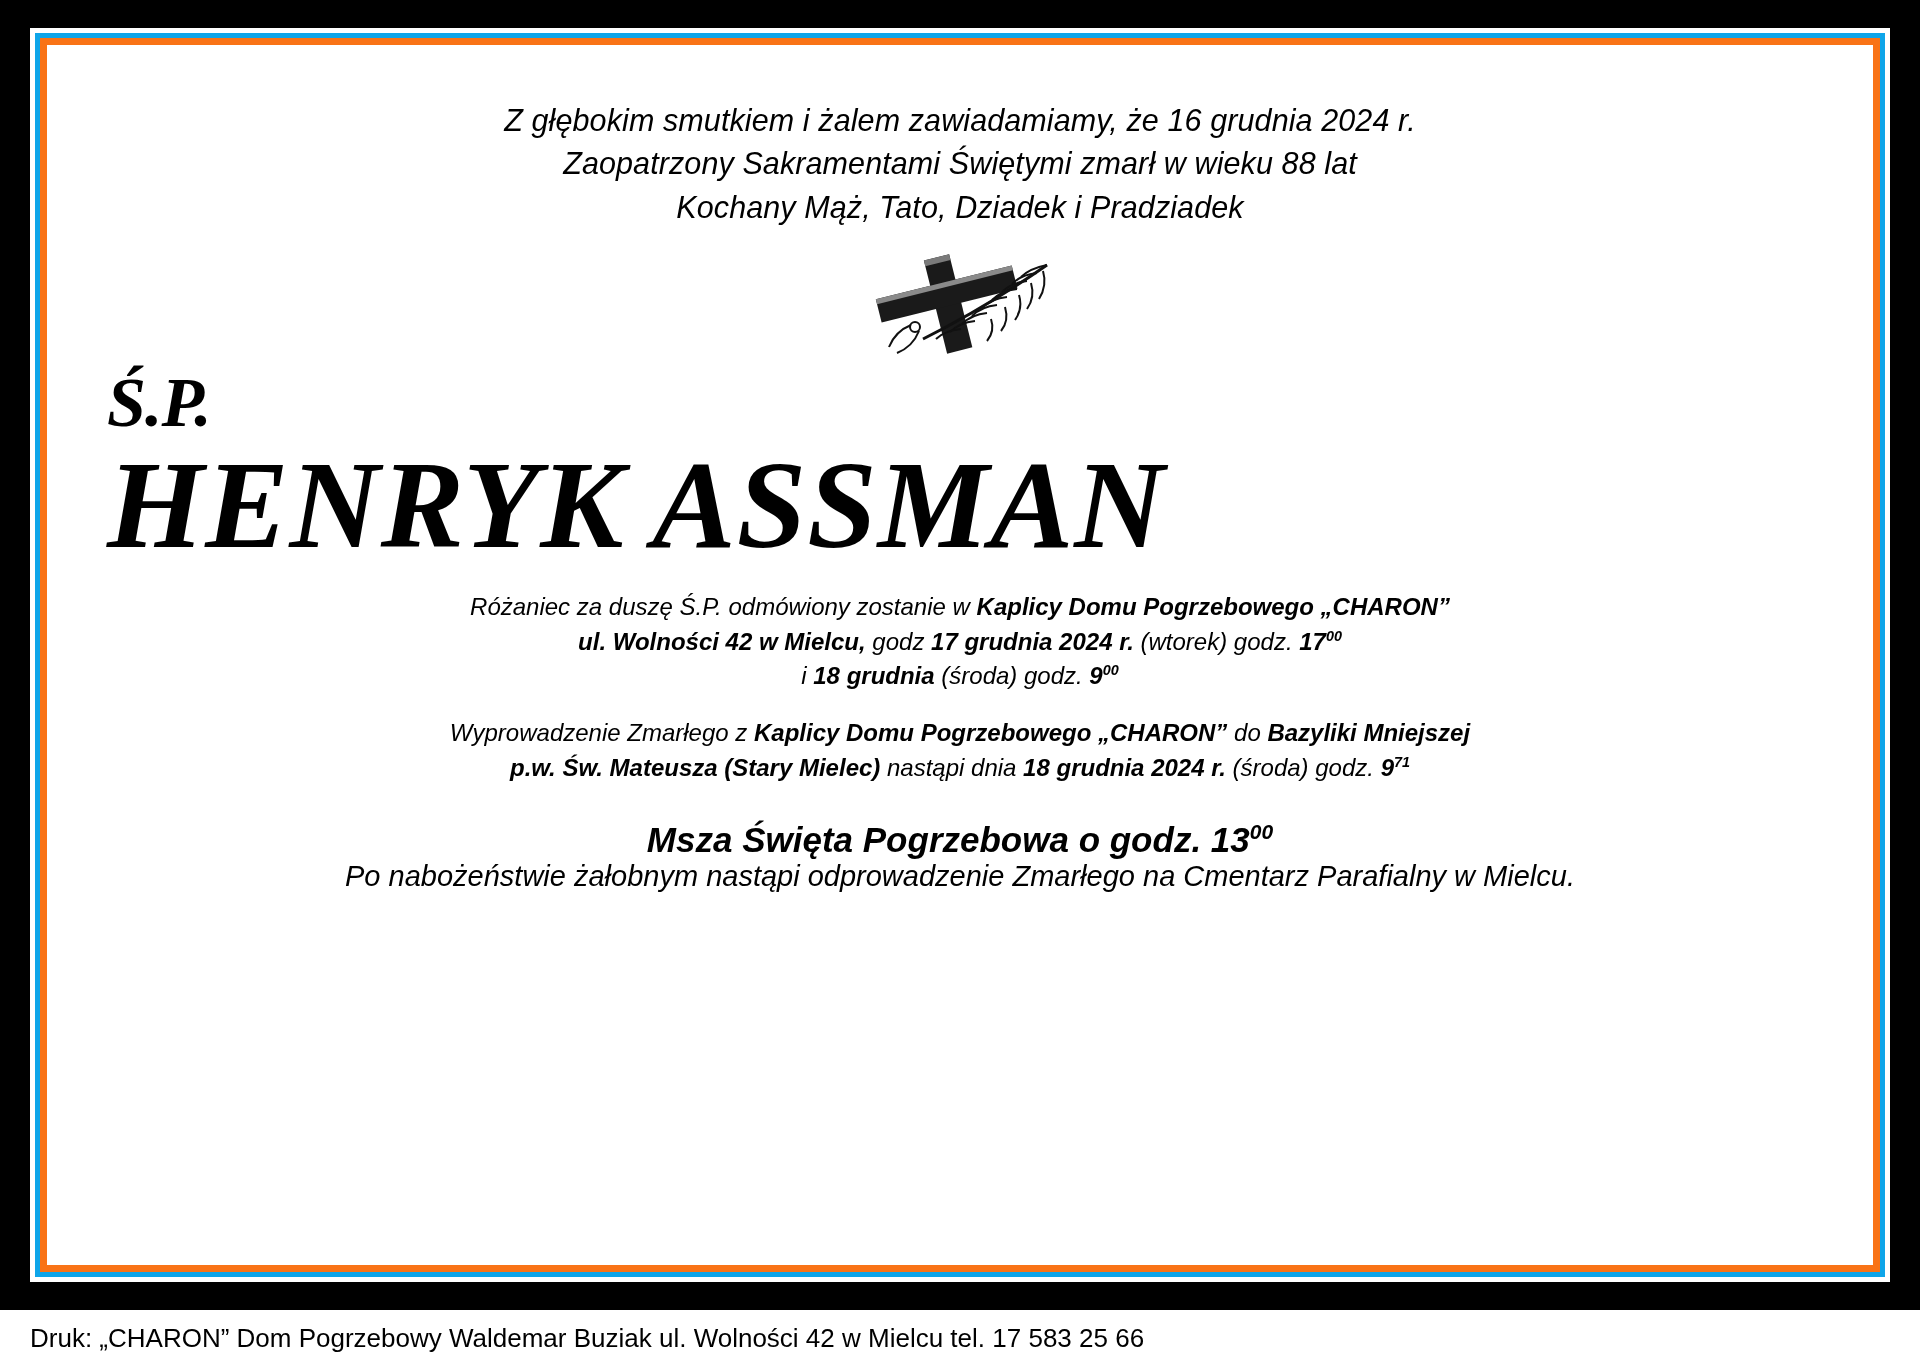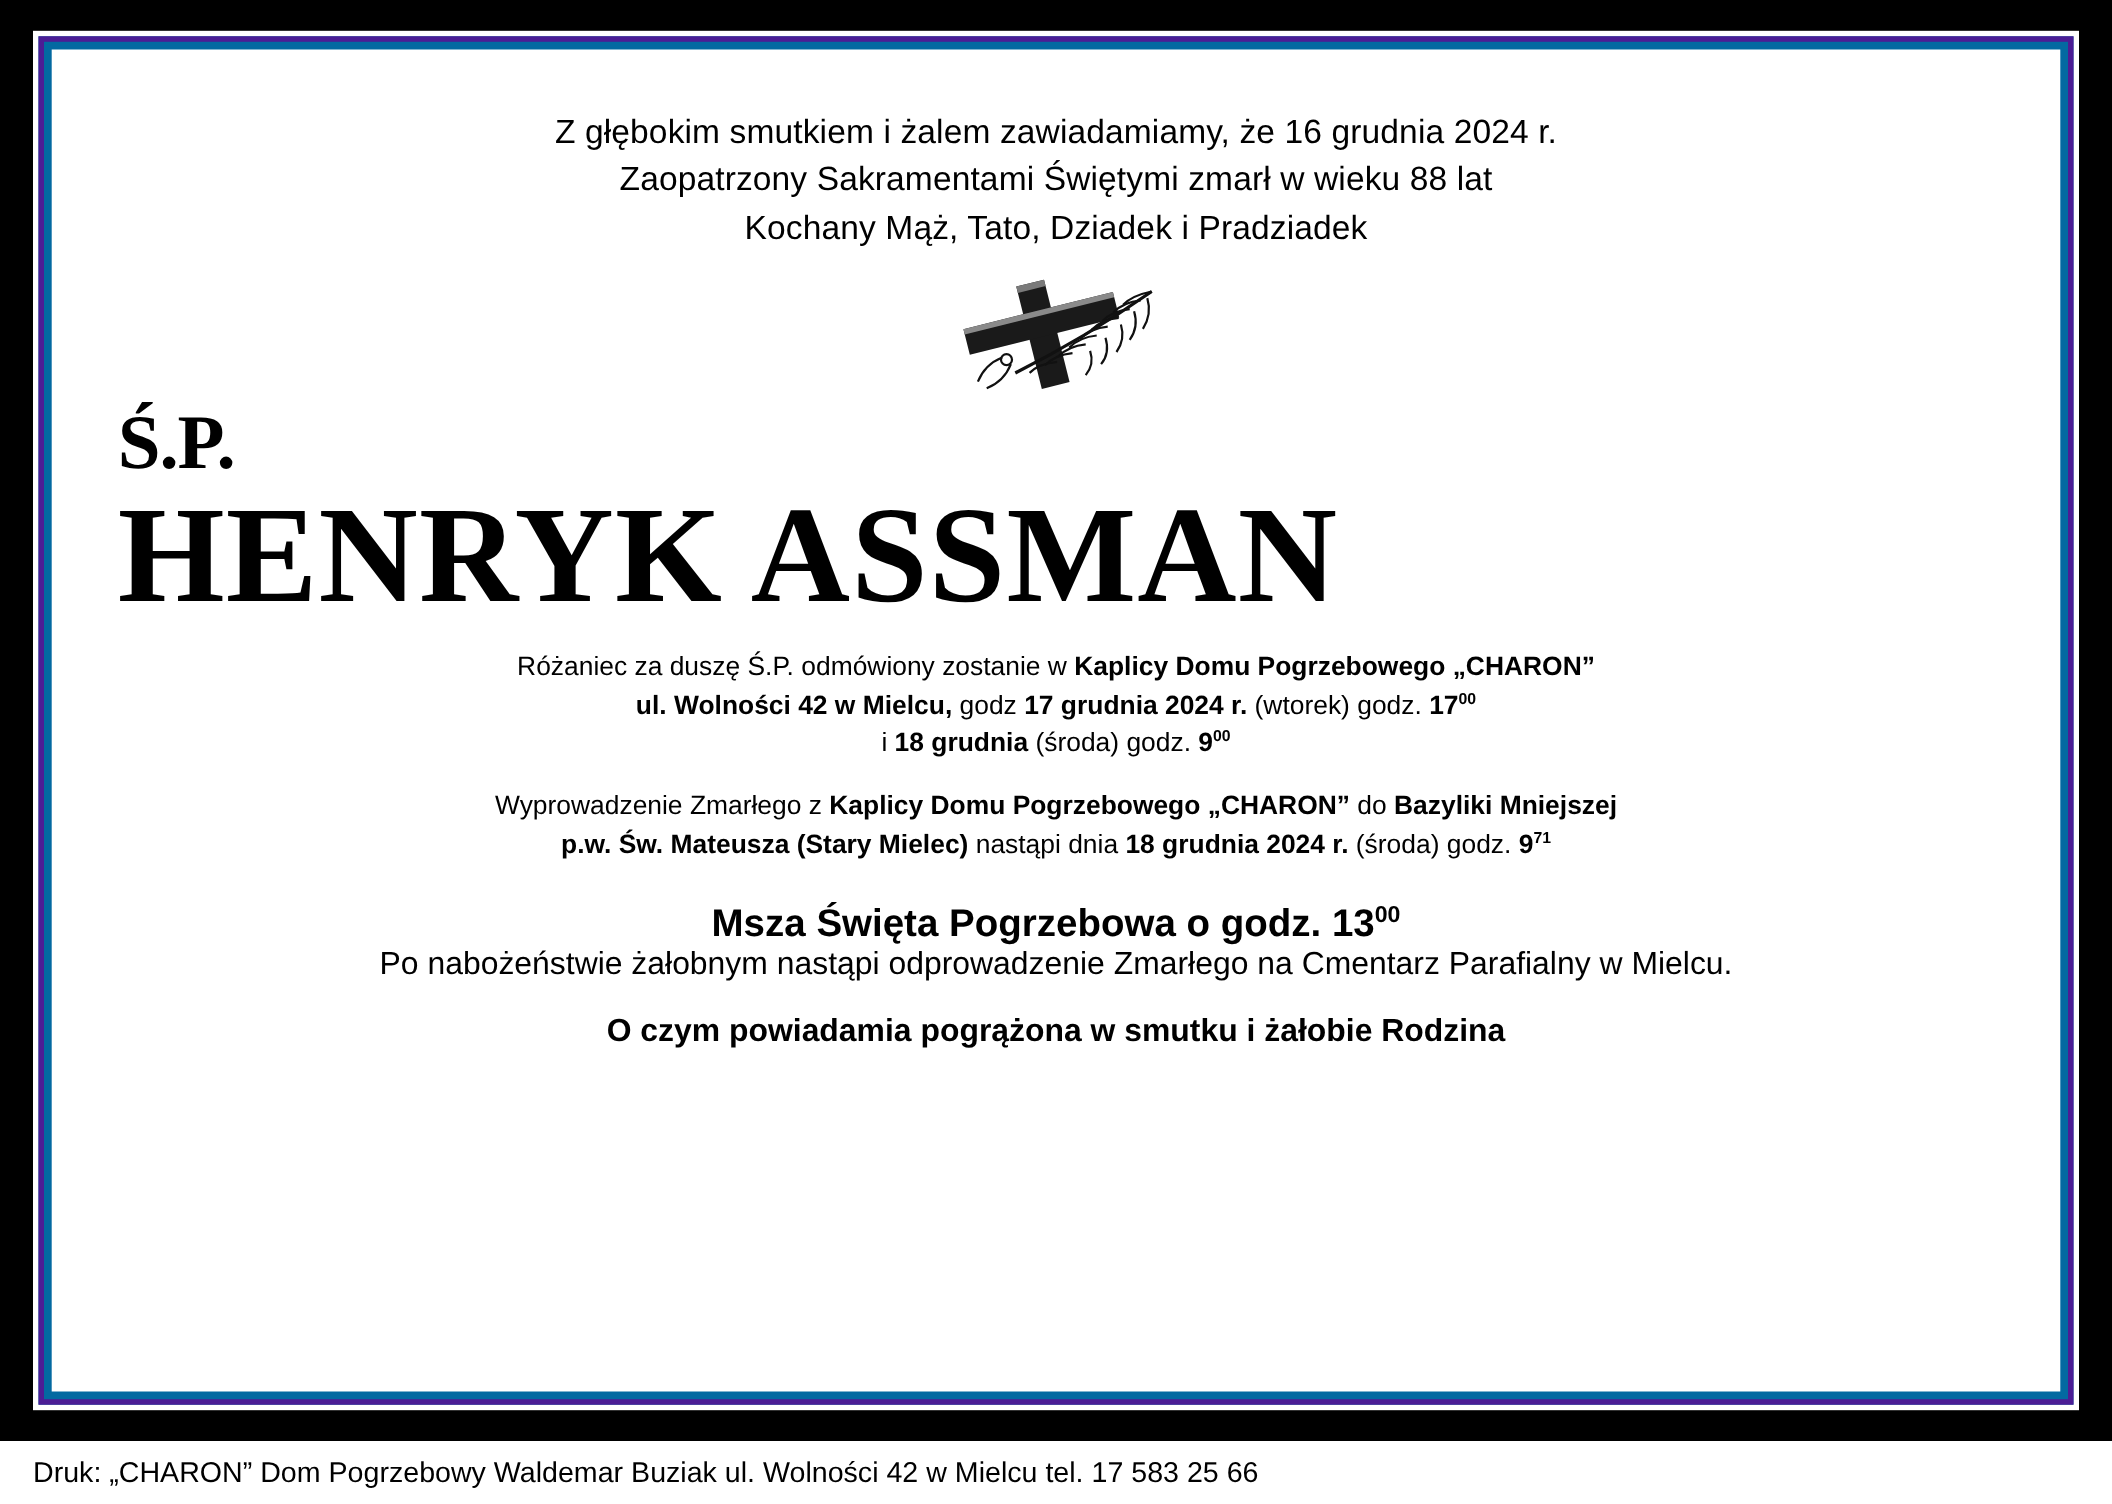--- a/index.html
+++ b/index.html
@@ -35,24 +35,25 @@
   .inner-white {
     width: 100%;
     height: 100%;
     background: #ffffff;
     box-sizing: border-box;
     padding: 5px;
   }
   .inner-black-line {
     width: 100%;
     height: 100%;
-    border: 5px solid #4c1d95;
-    box-sizing: border-box;
-    background: #0369a1;
+    border: 5px solid #0ea5e9;
+    box-sizing: border-box;
+    background: #f97316;
     padding: 7px;
+    font-style: italic;
   }
   .content-area {
     width: 100%;
     height: 100%;
     background: #ffffff;
     box-sizing: border-box;
     padding: 28px 60px 10px 60px;
     text-align: center;
     display: block;
   }
@@ -212,21 +213,20 @@
               <span class="b">p.w. Św. Mateusza (Stary Mielec)</span><span> nastąpi dnia </span><span class="b">18 grudnia 2024 r.</span><span> (środa) godz. </span><span class="b">9</span><sup>71</sup>
             </div>
           </div>
 
           <div class="mass">
             <span>Msza Święta Pogrzebowa o godz. 13</span><sup>00</sup>
           </div>
 
           <div class="after">Po nabożeństwie żałobnym nastąpi odprowadzenie Zmarłego na Cmentarz Parafialny w Mielcu.</div>
 
-          <div class="family">O czym powiadamia pogrążona w smutku i żałobie Rodzina</div>
 
         </div>
       </div>
     </div>
   </div>
 
   <div class="footer">
     <span>Druk: „CHARON” Dom Pogrzebowy Waldemar Buziak ul. Wolności 42 w Mielcu tel. 17 583 25 66</span>
   </div>
 

